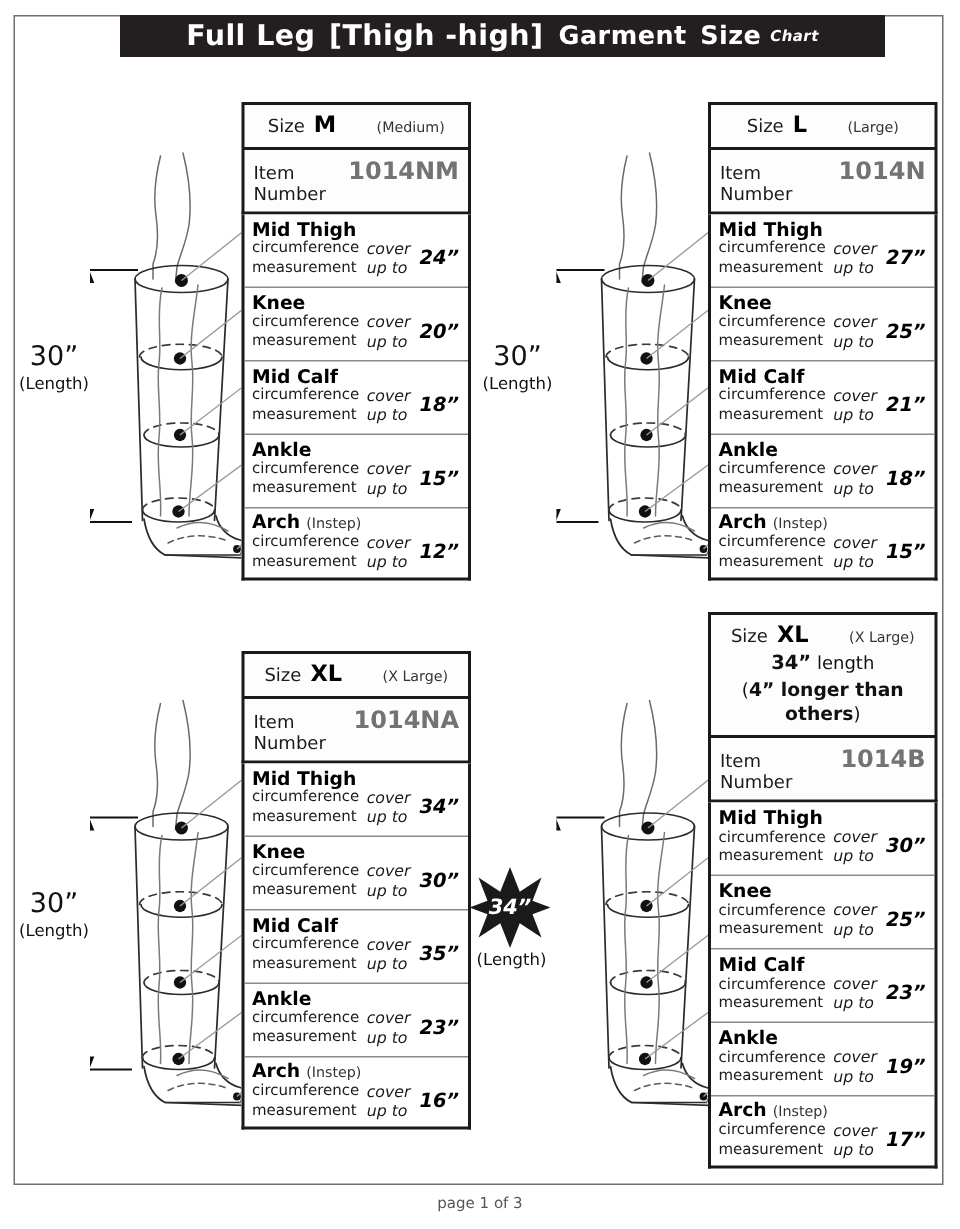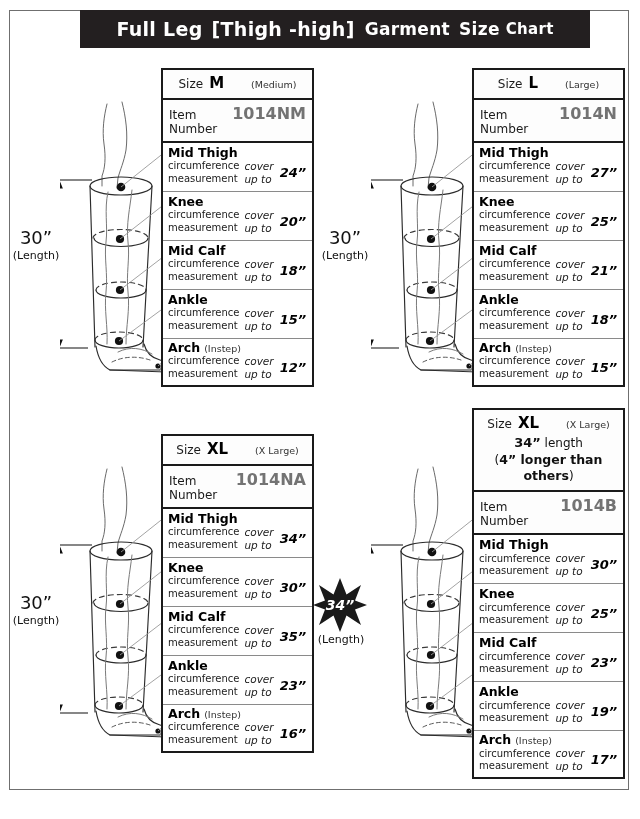--- a/index.html
+++ b/index.html
@@ -28,38 +28,38 @@
     border: 1px solid #6f6f6f;
     box-sizing: border-box;
   }
 
   
   .title-banner {
     position: absolute;
     left: 80px;
     top: 10px;
     width: 510px;
-    height: 38px;
+    height: 28px;
     background: #231f20;
     display: flex;
     align-items: center;
     justify-content: center;
     box-sizing: border-box;
   }
   .title-text {
     color: #ffffff;
     white-space: nowrap;
     font-weight: bold;
     letter-spacing: 0.3px;
   }
   .t1 { font-size: 19px; }
   .t2 { font-size: 19px; margin-left: 9px; }
   .t3 { font-size: 17px; margin-left: 10px; }
   .t4 { font-size: 17px; margin-left: 9px; }
-  .t5 { font-size: 15px; margin-left: 6px; }
+  .t5 { font-size: 10px; margin-left: 6px; font-style: italic; }
 
   
   .size-table {
     position: absolute;
     width: 153px;
     box-sizing: border-box;
     background: #ffffff;
   }
   .hdr-box {
     border: 2px solid #1a1a1a;
@@ -811,14 +811,15 @@
           </span>
           <span class="cover-col">
             <span>cover</span><br><span>up to</span>
           </span>
           <span class="val-col">17”</span>
         </div>
       </div>
     </div>
   </div>
 
+  <div class="footer">page 1 of 3</div>
 
 </div>
 
 </body></html>

